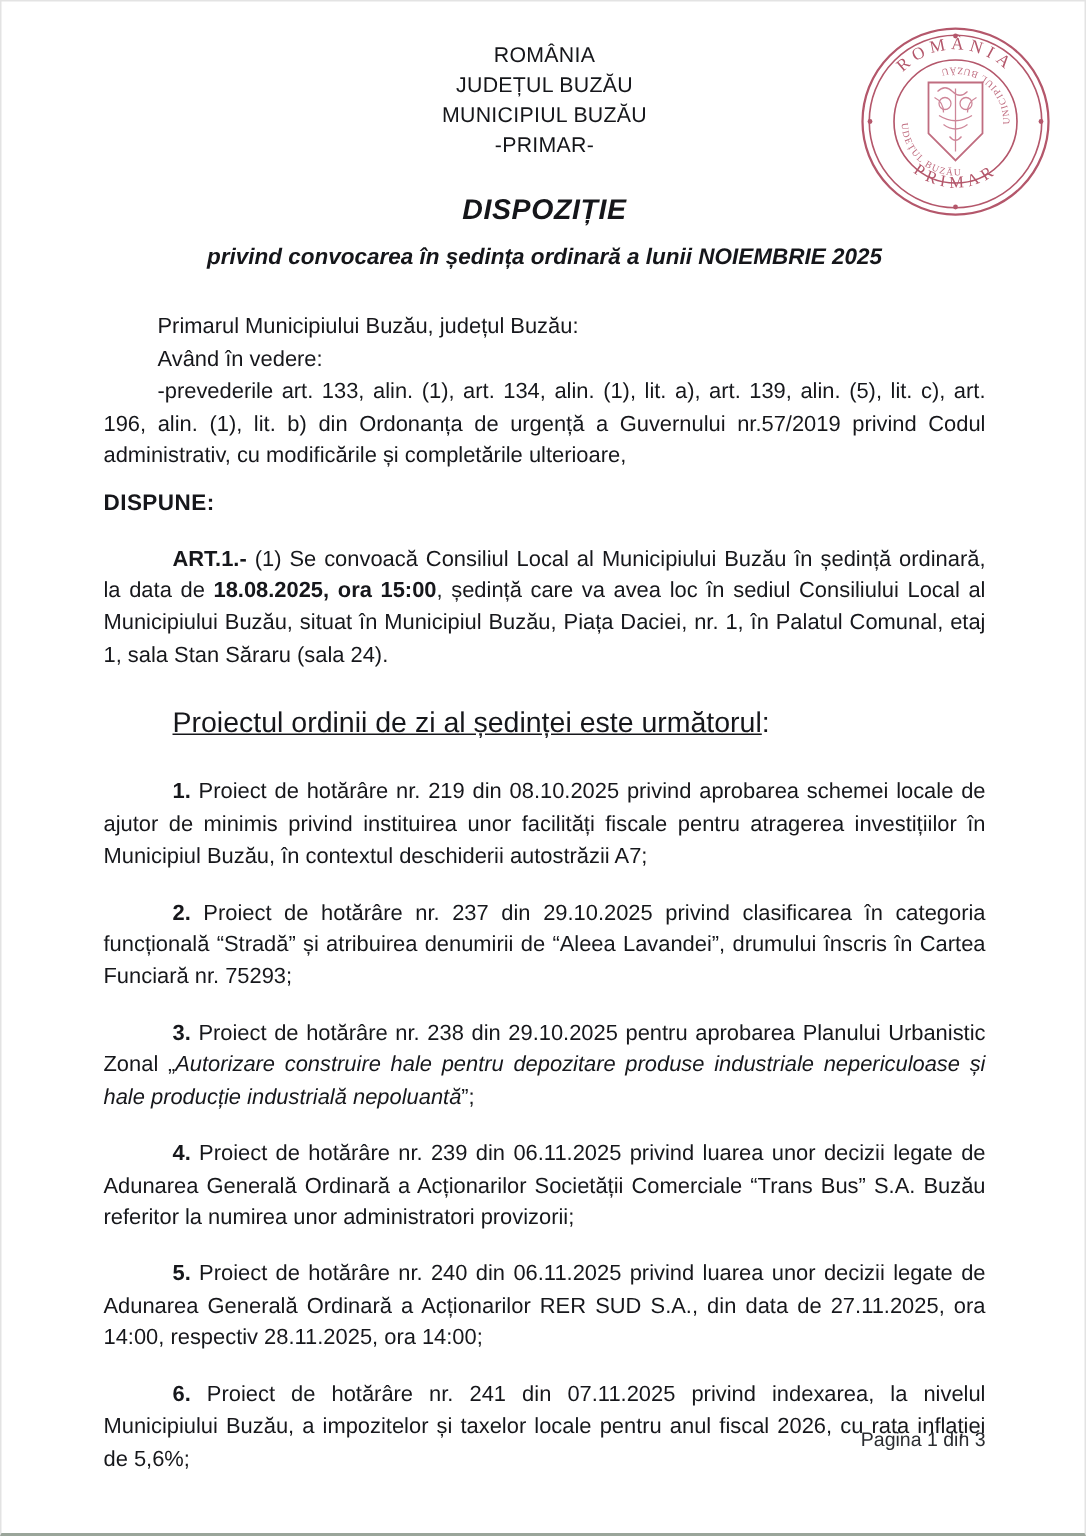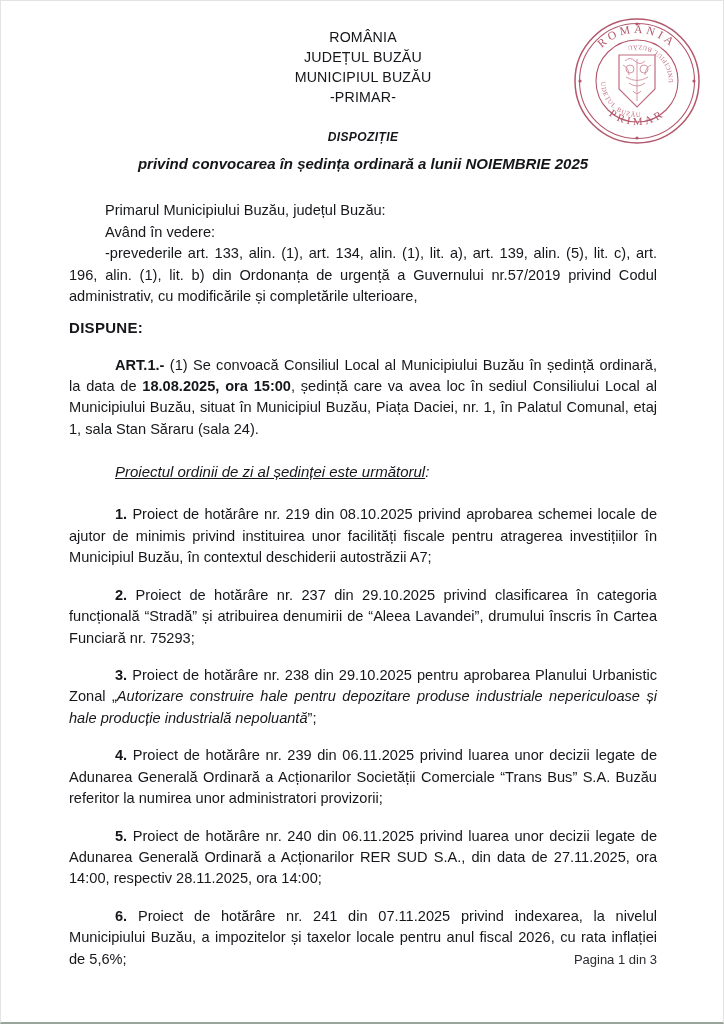--- a/index.html
+++ b/index.html
@@ -51,21 +51,21 @@
   }
   .seal-svg { display: block; width: 132px; height: 132px; }
 
   
   .title-block {
     text-align: center;
     margin-top: 22px;
     color: #15161a;
   }
   .title-main {
-    font-size: 12px;
+    font-size: 19px;
     font-weight: bold;
     font-style: italic;
     letter-spacing: 0.4px;
   }
   .title-sub {
     font-size: 15px;
     font-weight: bold;
     font-style: italic;
     margin-top: 10px;
     line-height: 1.38;
@@ -94,22 +94,21 @@
     text-align: left;
     font-weight: bold;
     font-size: 15px;
     letter-spacing: 0.3px;
     margin: 0;
   }
 
   .agenda-heading {
     text-indent: 46px;
     margin: 0;
-    font-style: italic;
-    font-size: 15px;
+    font-size: 19px;
   }
   .agenda-heading .u { text-decoration: underline; }
 
   b.strong { font-weight: bold; }
   i.ital   { }
 
   .footer {
     position: absolute;
     right: 68px;
     bottom: 58px;

